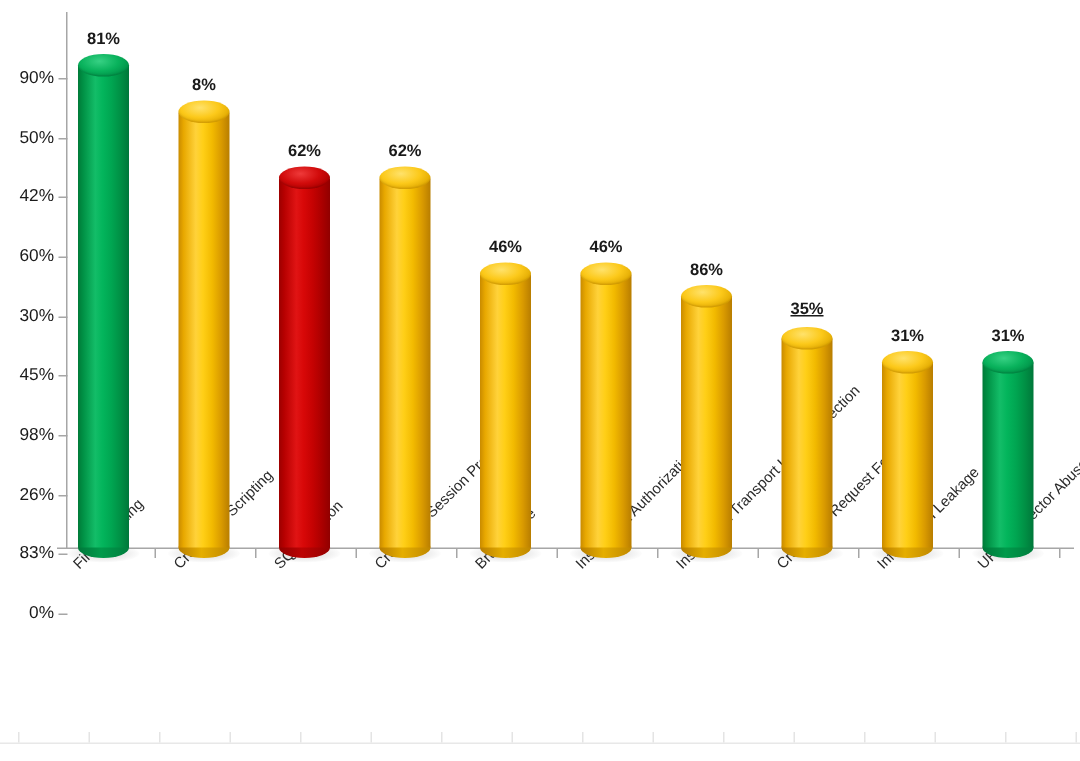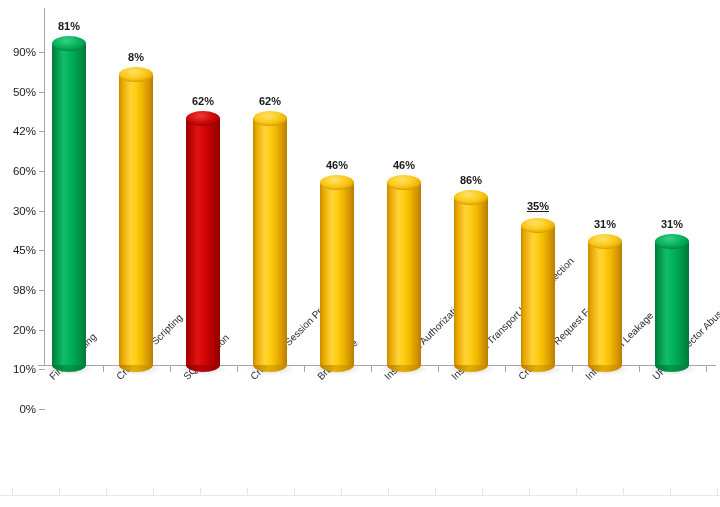--- a/index.html
+++ b/index.html
@@ -219,25 +219,25 @@
       </div>
       <div class="y-tick-row" style="top: 206.333px;">
         <div class="lbl">45%</div>
         <div class="tick"></div>
       </div>
       <div class="y-tick-row" style="top: 246px;">
         <div class="lbl">98%</div>
         <div class="tick"></div>
       </div>
       <div class="y-tick-row" style="top: 285.667px;">
-        <div class="lbl">20%</div>
+        <div class="lbl">26%</div>
         <div class="tick"></div>
       </div>
       <div class="y-tick-row" style="top: 325.333px;">
-        <div class="lbl">10%</div>
+        <div class="lbl">83%</div>
         <div class="tick"></div>
       </div>
       <div class="y-tick-row" style="top: 365px;">
         <div class="lbl">0%</div>
         <div class="tick"></div>
       </div>
     </div>
 
   <div id="bars-layer">
       <div class="bar c-green" style="left: 52px; top: 35.7px; height: 329.3px;">

